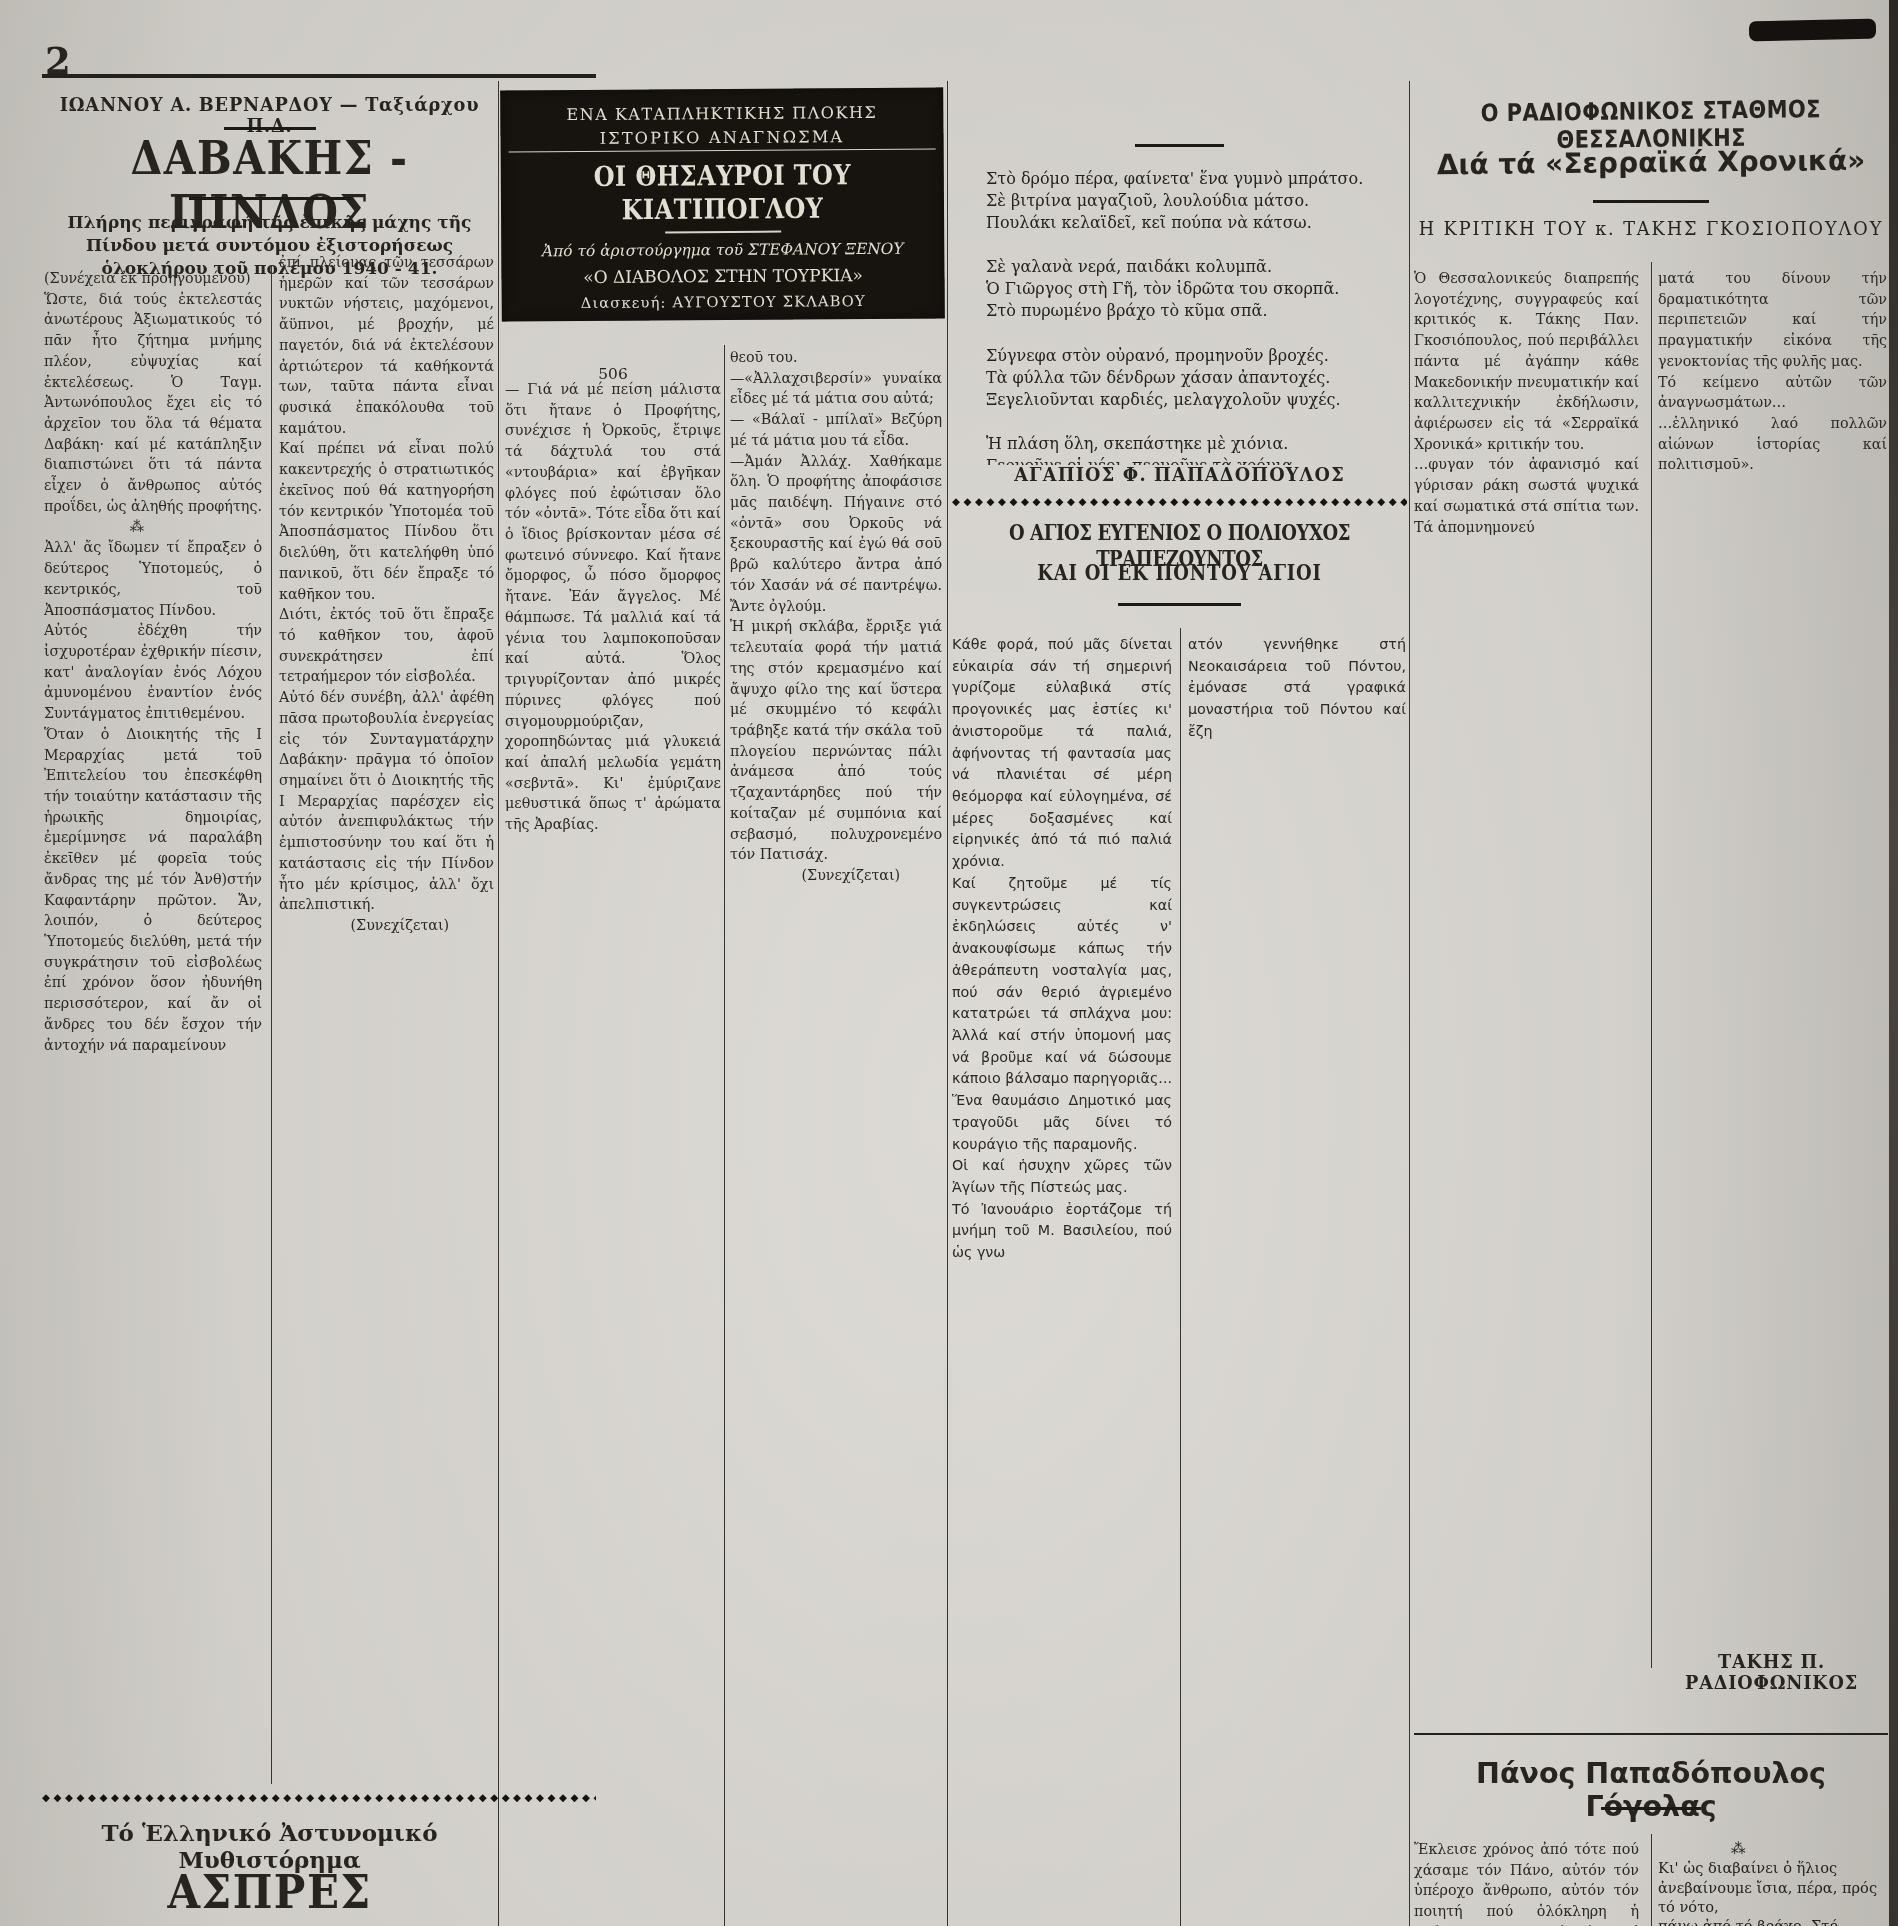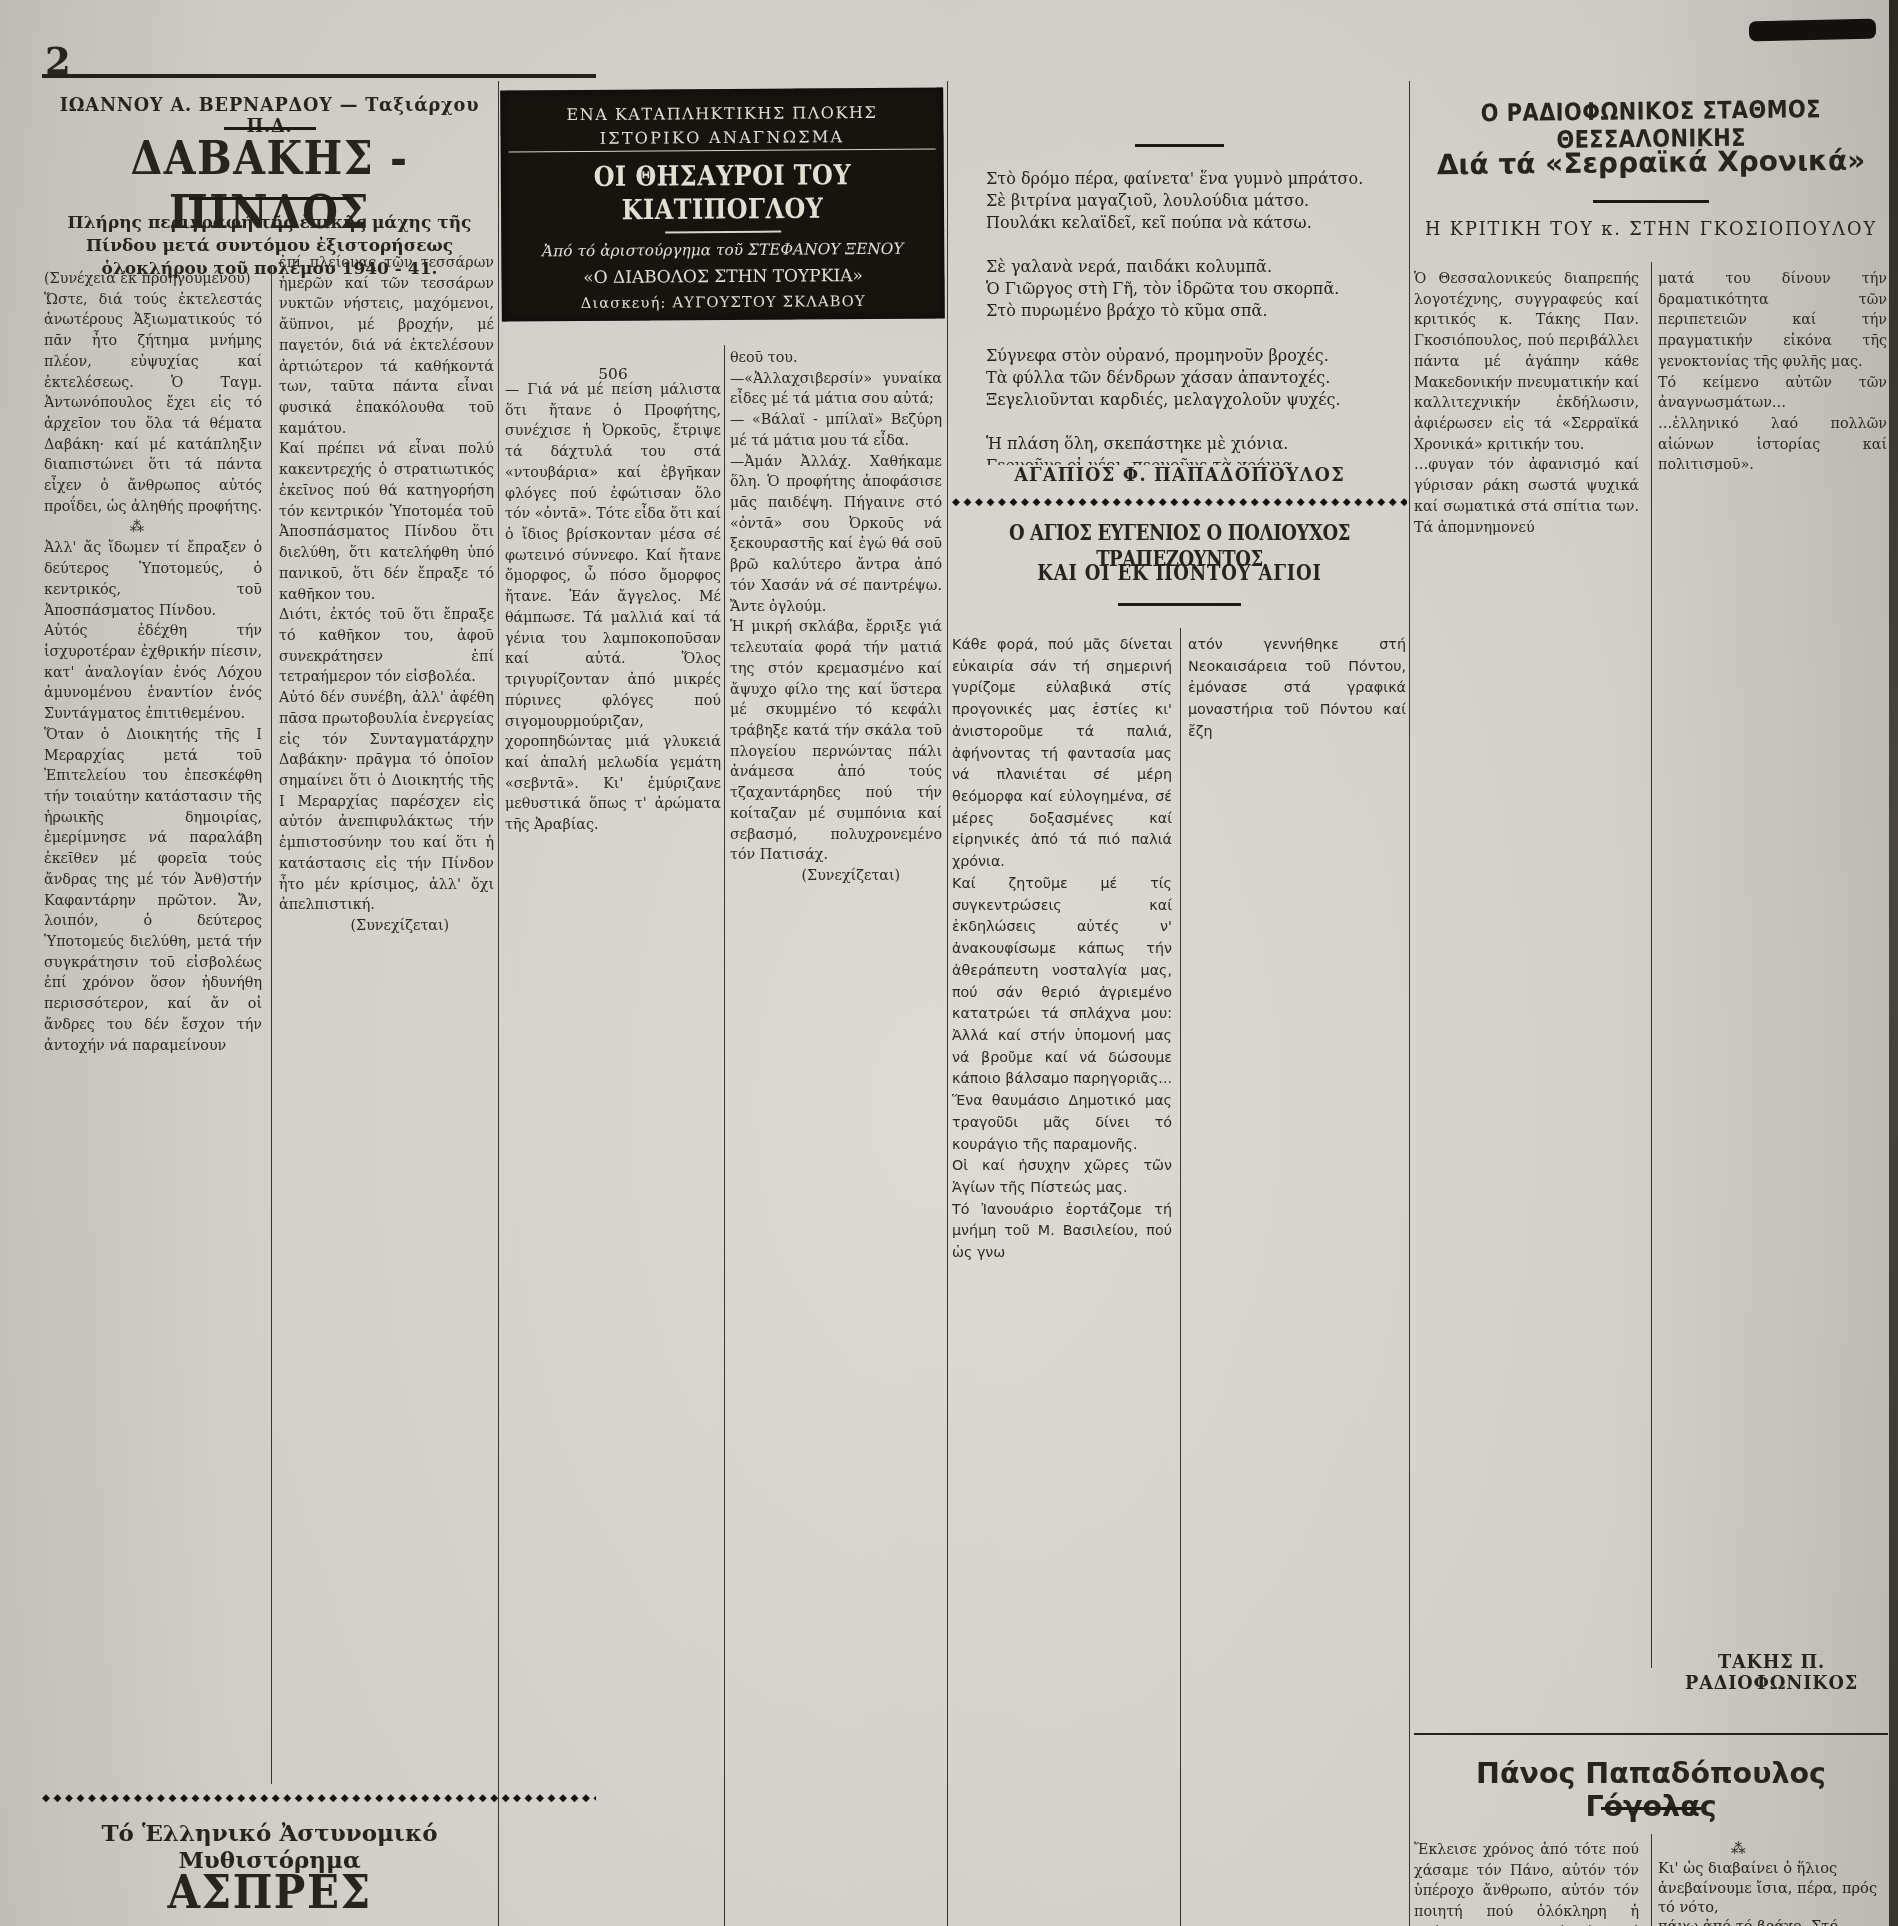--- a/index.html
+++ b/index.html
@@ -138,21 +138,21 @@
 Καί ζητοῦμε μέ τίς συγκεντρώσεις καί ἐκδηλώσεις αὐτές ν' ἀνακουφίσωμε κάπως τήν ἀθεράπευτη νοσταλγία μας, πού σάν θεριό ἀγριεμένο κατατρώει τά σπλάχνα μου: Ἀλλά καί στήν ὑπομονή μας νά βροῦμε καί νά δώσουμε κάποιο βάλσαμο παρηγοριᾶς... Ἕνα θαυμάσιο Δημοτικό μας τραγοῦδι μᾶς δίνει τό κουράγιο τῆς παραμονῆς.
 Οἱ καί ἡσυχην χῶρες τῶν Ἁγίων τῆς Πίστεώς μας.
 Τό Ἰανουάριο ἑορτάζομε τή μνήμη τοῦ Μ. Βασιλείου, πού ὡς γνω</div>
   <div class="abs body-col-sans" style="left:1188px;top:634px;width:218px;height:1895px;overflow:hidden;">ατόν γεννήθηκε στή Νεοκαισάρεια τοῦ Πόντου, ἐμόνασε στά γραφικά μοναστήρια τοῦ Πόντου καί ἔζη</div>
 
   <div class="abs center bold sans" style="left:1414px;top:101px;width:474px;font-size:21px;letter-spacing:0.4px;transform:scaleY(1.15) rotate(-0.6deg);">Ο ΡΑΔΙΟΦΩΝΙΚΟΣ ΣΤΑΘΜΟΣ ΘΕΣΣΑΛΟΝΙΚΗΣ</div>
   <div class="abs center bold sans" style="left:1414px;top:146px;width:474px;font-size:28px;transform:rotate(-0.6deg);">Διά τά «Σερραϊκά Χρονικά»</div>
   <div class="abs" style="left:1414px;top:200px;width:474px;">
       <div class="rule-short" style="width:116px;"></div>
     </div>
-  <div class="abs center serif" style="left:1414px;top:219px;width:474px;font-size:17.7px;letter-spacing:1.9px;">Η ΚΡΙΤΙΚΗ ΤΟΥ κ. ΣΤΗΝ ΓΚΟΣΙΟΠΟΥΛΟΥ</div>
+  <div class="abs center serif" style="left:1414px;top:219px;width:474px;font-size:17.7px;letter-spacing:1.9px;">Η ΚΡΙΤΙΚΗ ΤΟΥ κ. ΤΑΚΗΣ ΓΚΟΣΙΟΠΟΥΛΟΥ</div>
 
   <div class="abs v-rule" style="left:1651px;top:262px;height:1406px;"></div>
   <div class="abs body-col" style="left:1658px;top:268px;width:229px;height:1356px;overflow:hidden;">ματά του δίνουν τήν δραματικότητα τῶν περιπετειῶν καί τήν πραγματικήν εἰκόνα τῆς γενοκτονίας τῆς φυλῆς μας.
 Τό κείμενο αὐτῶν τῶν ἀναγνωσμάτων…
 …ἑλληνικό λαό πολλῶν αἰώνων ἱστορίας καί πολιτισμοῦ».</div>
   <div class="abs body-col" style="left:1414px;top:268px;width:225px;height:1395px;overflow:hidden;">Ὁ Θεσσαλονικεύς διαπρεπής λογοτέχνης, συγγραφεύς καί κριτικός κ. Τάκης Παν. Γκοσιόπουλος, πού περιβάλλει πάντα μέ ἀγάπην κάθε Μακεδονικήν πνευματικήν καί καλλιτεχνικήν ἐκδήλωσιν, ἀφιέρωσεν εἰς τά «Σερραϊκά Χρονικά» κριτικήν του.
 …φυγαν τόν ἀφανισμό καί γύρισαν ράκη σωστά ψυχικά καί σωματικά στά σπίτια των. Τά ἀπομνημονεύ</div>
   <div class="abs center bold serif" style="left:1656px;top:1651px;width:231px;font-size:17.7px;letter-spacing:0.8px;">ΤΑΚΗΣ Π. ΡΑΔΙΟΦΩΝΙΚΟΣ</div>
 
   <div class="abs h-rule" style="left:1414px;top:1733px;width:474px;height:2.3px;"></div>

